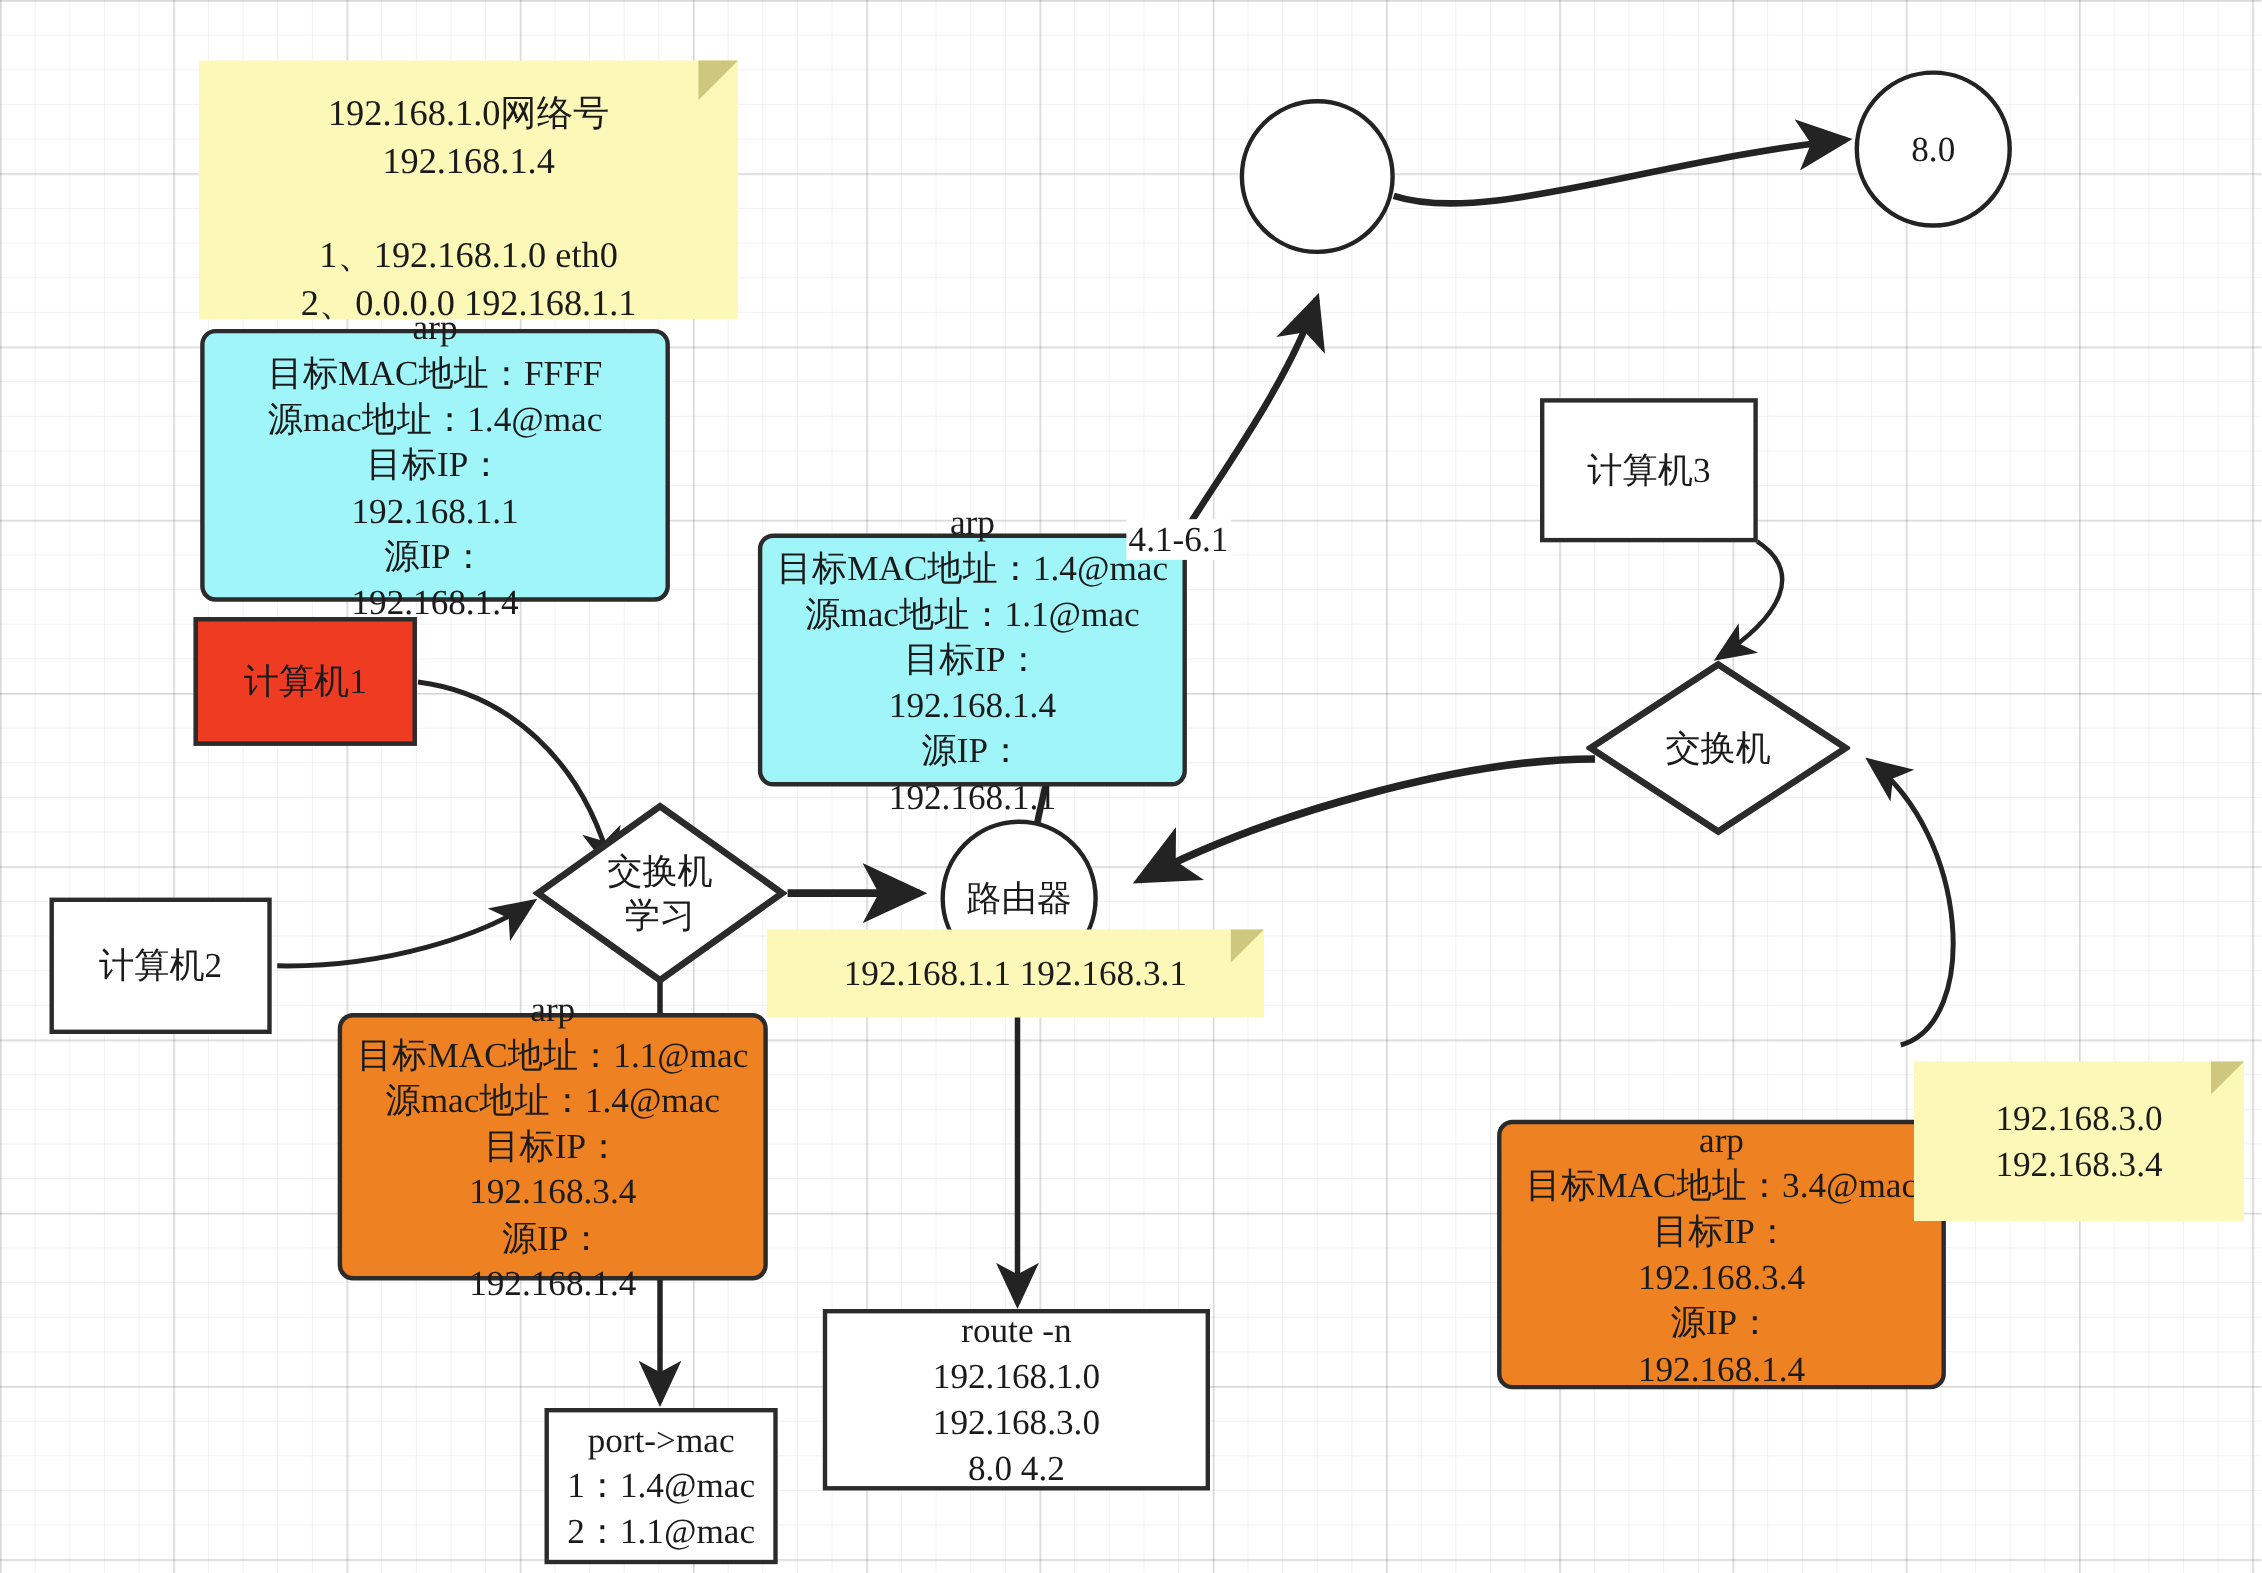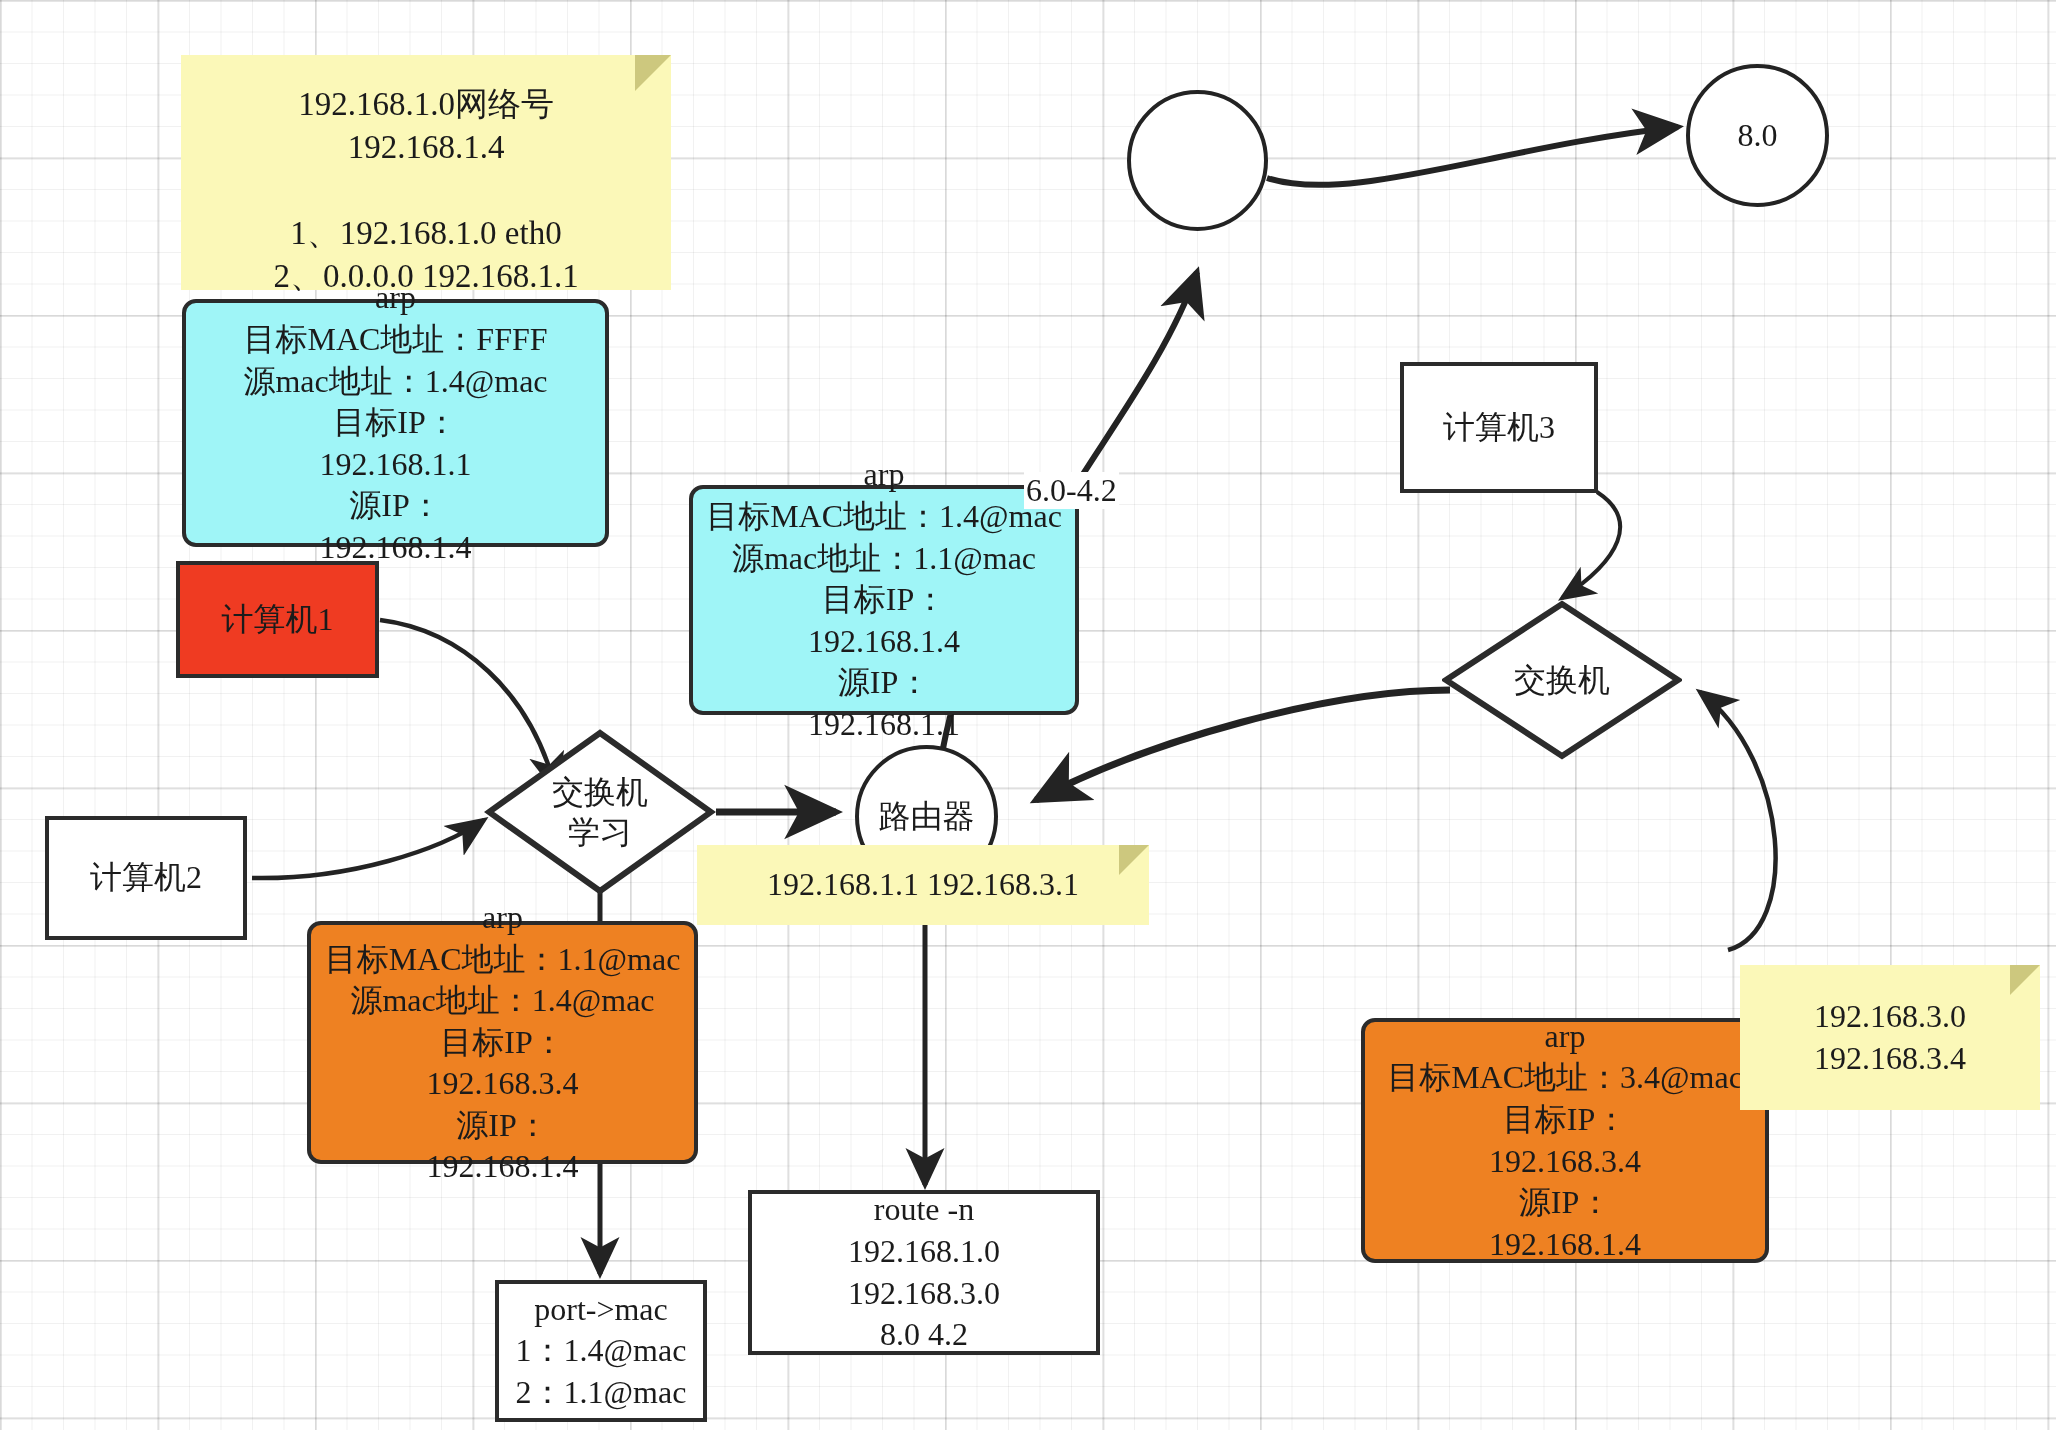--- a/index.html
+++ b/index.html
@@ -166,21 +166,21 @@
     <div>arp</div>
     <div>目标MAC地址：1.4@mac</div>
     <div>源mac地址：1.1@mac</div>
     <div>目标IP：</div>
     <div>192.168.1.4</div>
     <div>源IP：</div>
     <div>192.168.1.1</div>
   </div>
 
   <div class="edge-label t32" style="left:1024px; top:472px;">
-    <span>6.0-4.2</span>
+    <span>4.1-6.1</span>
   </div>
 
   <div class="node circle" style="left:1127px; top:90px; width:141px; height:141px;">
     <div></div>
   </div>
 
   <div class="node circle t32" style="left:1686px; top:64px; width:143px; height:143px;">
     <div>8.0</div>
   </div>
 

